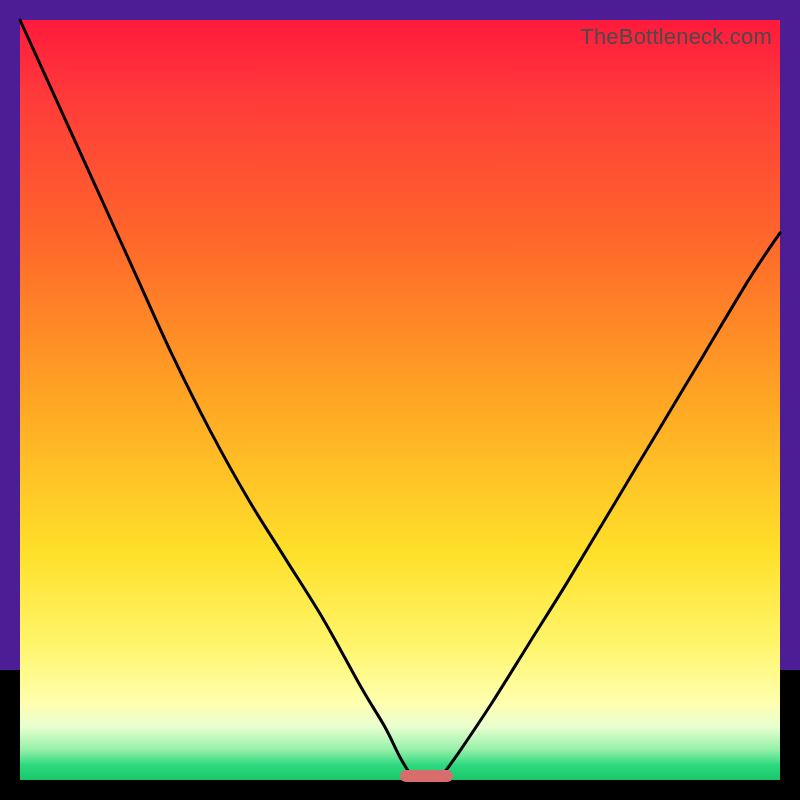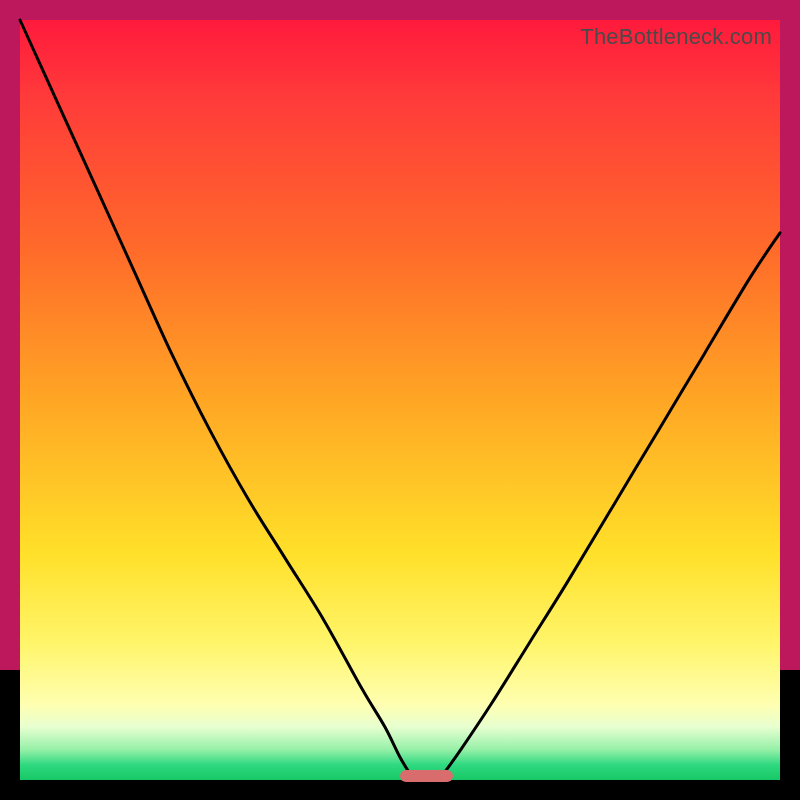--- a/index.html
+++ b/index.html
@@ -8,21 +8,21 @@
     width: 800px;
     height: 800px;
     background: #000;
     font-family: Arial, Helvetica, sans-serif;
     overflow: hidden;
   }
   .frame {
     position: relative;
     width: 800px;
     height: 670px;
-    background: #be185d;
+    background: #4c1d95;
   }
   .plot-area {
     position: absolute;
     left: 20px;
     top: 20px;
     width: 760px;
     height: 760px;
     
     background: linear-gradient(
       to bottom,

